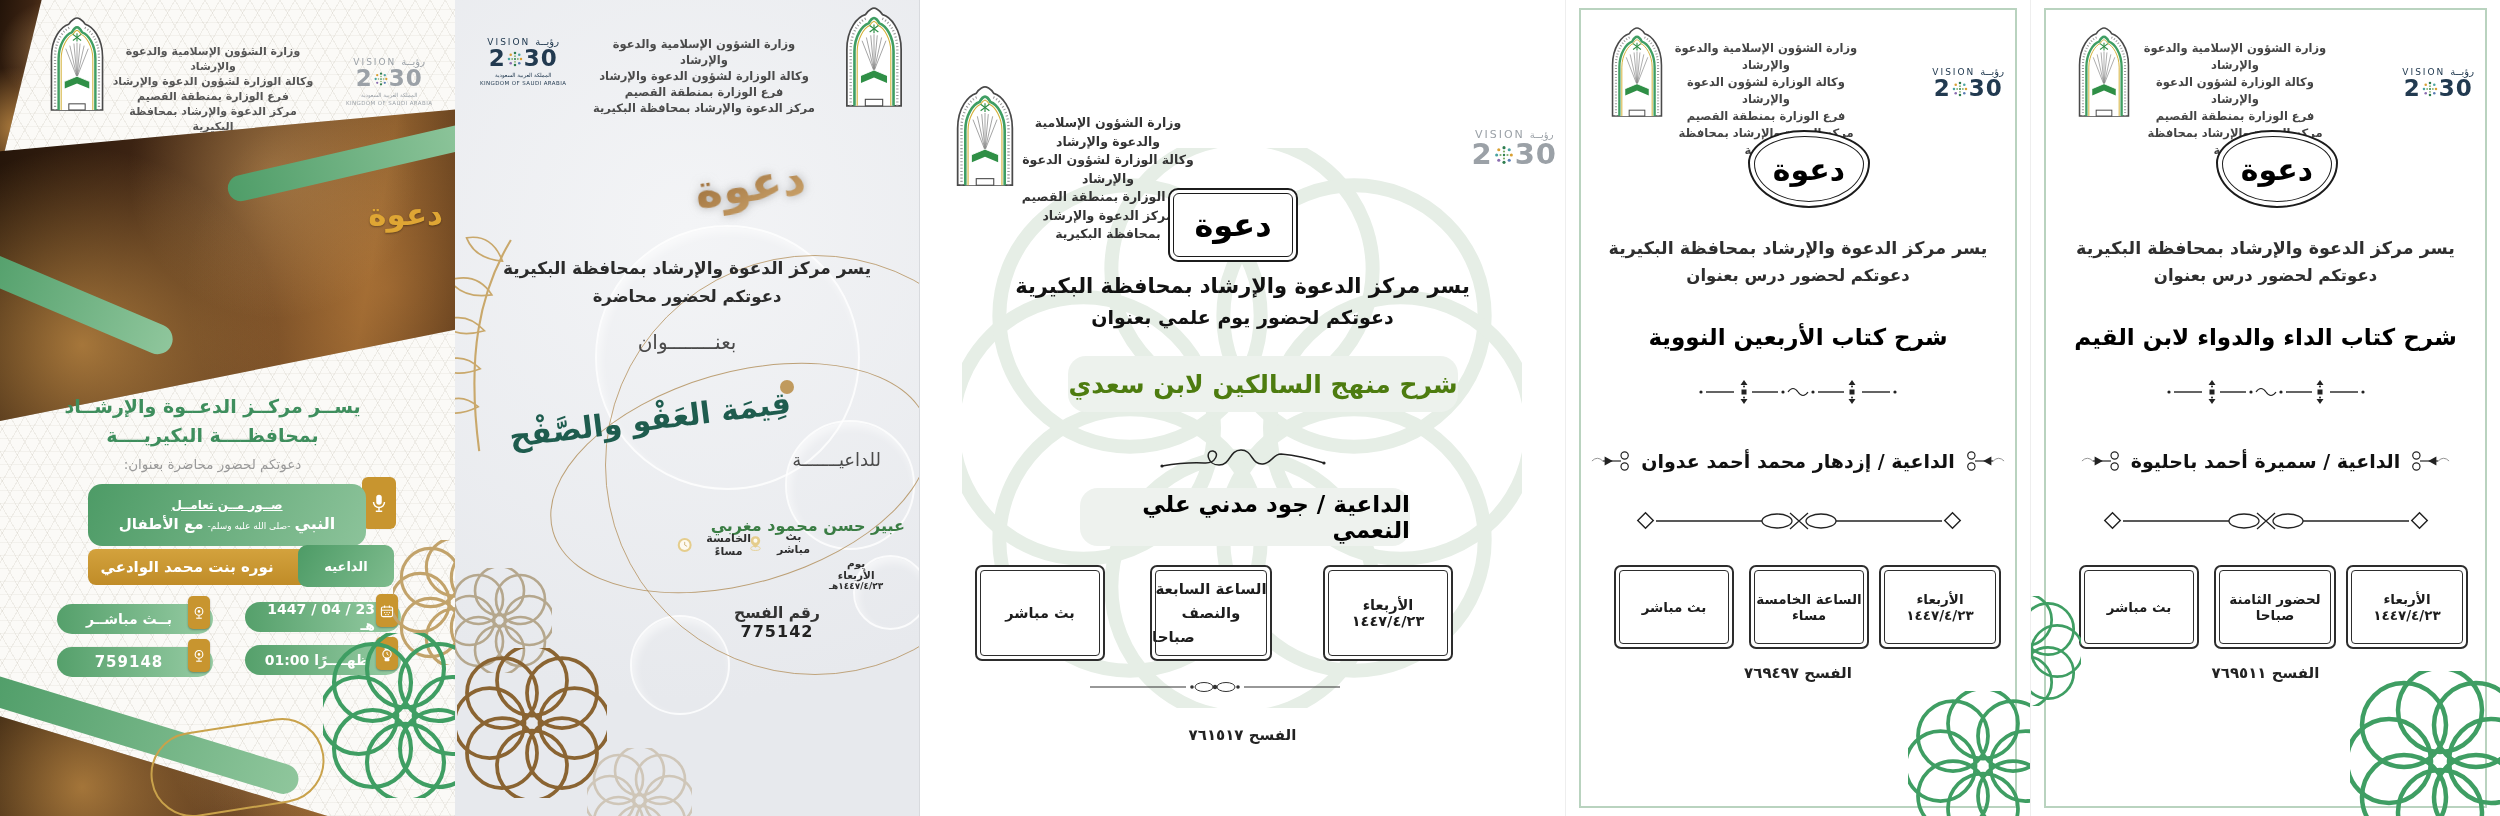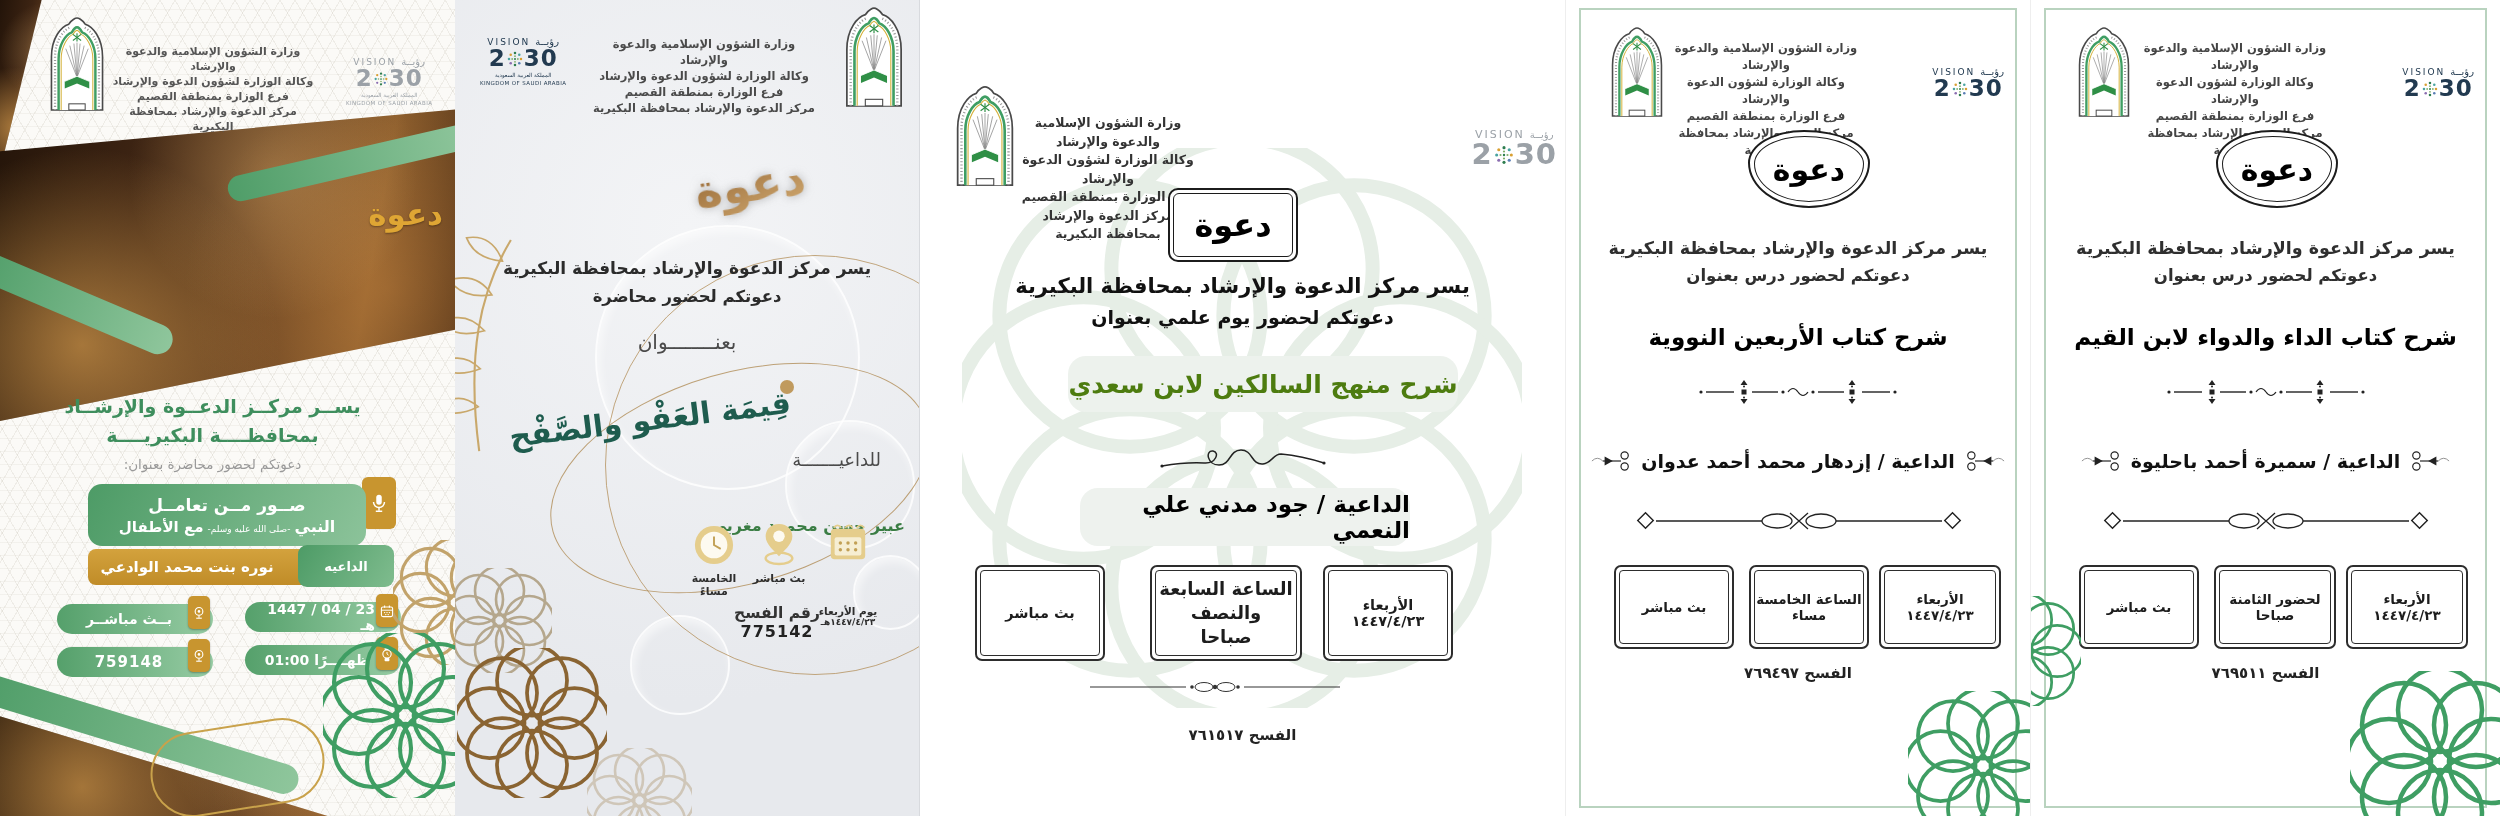--- a/index.html
+++ b/index.html
@@ -60,21 +60,21 @@
           display:flex; align-items:center; justify-content:center; font-size:14px; padding-left:14px; padding-right:26px; }
   .pbadge { position:absolute; right:3px; top:-8px; width:22px; height:33px; background:#c8952f;
             border-radius:5px; display:flex; align-items:center; justify-content:center;
             box-shadow:0 1px 2px rgba(0,0,0,.3); }
   .knot { position:absolute; }
 
   
   .bub { position:absolute; border-radius:50%; border:2px solid rgba(255,255,255,.8);
          box-shadow:inset 3px 5px 8px rgba(255,255,255,.55); }
   .goldring { position:absolute; border-radius:50%; border:1.5px solid rgba(178,140,86,.75); }
-  .icol { position:absolute; display:flex; flex-direction:column; align-items:center; gap:6px;
+  .icol { position:absolute; display:flex; align-items:center; gap:14px;
           text-align:center; color:#2e2e2e; }
 
   .ctr { text-align:center; width:100%; }
   .rtl { direction:rtl; }
 </style>
 </head>
 <body>
 
 <svg width="0" height="0" style="position:absolute" aria-hidden="true">
   <defs>
@@ -281,21 +281,21 @@
     <div style="font-size:13.5px;color:#999;margin-top:6px;">دعوتكم لحضور محاضرة بعنوان:</div>
   </div>
 
   <div class="abs" style="left:362px;top:477px;width:34px;height:52px;background:#c8952f;border-radius:6px;display:flex;align-items:center;justify-content:center;">
     <svg width="22" height="22">
         <use href="#ic-mic"></use>
       </svg>
   </div>
   <div class="abs rtl" style="left:88px;top:484px;width:278px;height:62px;border-radius:14px;background:linear-gradient(115deg,#4d9b66,#8cc39a);
               display:flex;flex-direction:column;align-items:center;justify-content:center;color:#fff;">
-    <div style="font-size:17px;font-weight:bold;letter-spacing:1px;">صــور مــن تعامــل</div>
+    <div style="font-size:12px;font-weight:bold;letter-spacing:1px;text-decoration:underline;">صــور مــن تعامــل</div>
     <div style="display:flex;align-items:baseline;gap:4px;margin-top:2px;">
       <span style="font-size:16px;font-weight:bold;">النبي</span>
       <span style="font-size:9px;">-صلى الله عليه وسلم-</span>
       <span style="font-size:15px;font-weight:bold;">مع الأطفال</span>
     </div>
   </div>
 
   <div class="abs" style="left:88px;top:549px;width:278px;height:36px;border-radius:8px;background:linear-gradient(180deg,#d3a23d,#c08c28);
               display:flex;align-items:center;justify-content:center;padding-right:80px;">
     <span style="color:#fff;font-weight:bold;font-size:15px;">نوره بنت محمد الوادعي</span>
@@ -483,21 +483,21 @@
     </svg>
 
   <div class="abs" style="left:160px;top:488px;width:330px;height:58px;background:#eef2ee;border-radius:18px;
               display:flex;align-items:center;justify-content:center;">
     <span class="rtl" style="font-size:23px;font-weight:bold;color:#000;">الداعية / جود مدني علي النعمي</span>
   </div>
 
   <div class="ibox rtl" style="left:403px;top:565px;width:130px;height:96px;font-size:14.5px;">
     <span>الأربعاء ١٤٤٧/٤/٢٣</span>
   </div>
-  <div class="ibox rtl" style="left:230px;top:565px;width:152px;height:96px;font-size:18px;line-height:24px;">
+  <div class="ibox rtl" style="left:230px;top:565px;width:122px;height:96px;font-size:15px;line-height:24px;align-items:flex-end;">
     <span>الساعة السابعة والنصف</span>
       <span>صباحا</span>
   </div>
   <div class="ibox rtl" style="left:55px;top:565px;width:130px;height:96px;font-size:14.5px;">
     <span>بث مباشر</span>
   </div>
 
   <svg class="abs" style="left:170px;top:678px" width="250" height="18">
       <use href="#orn-d3"></use>
     </svg>

